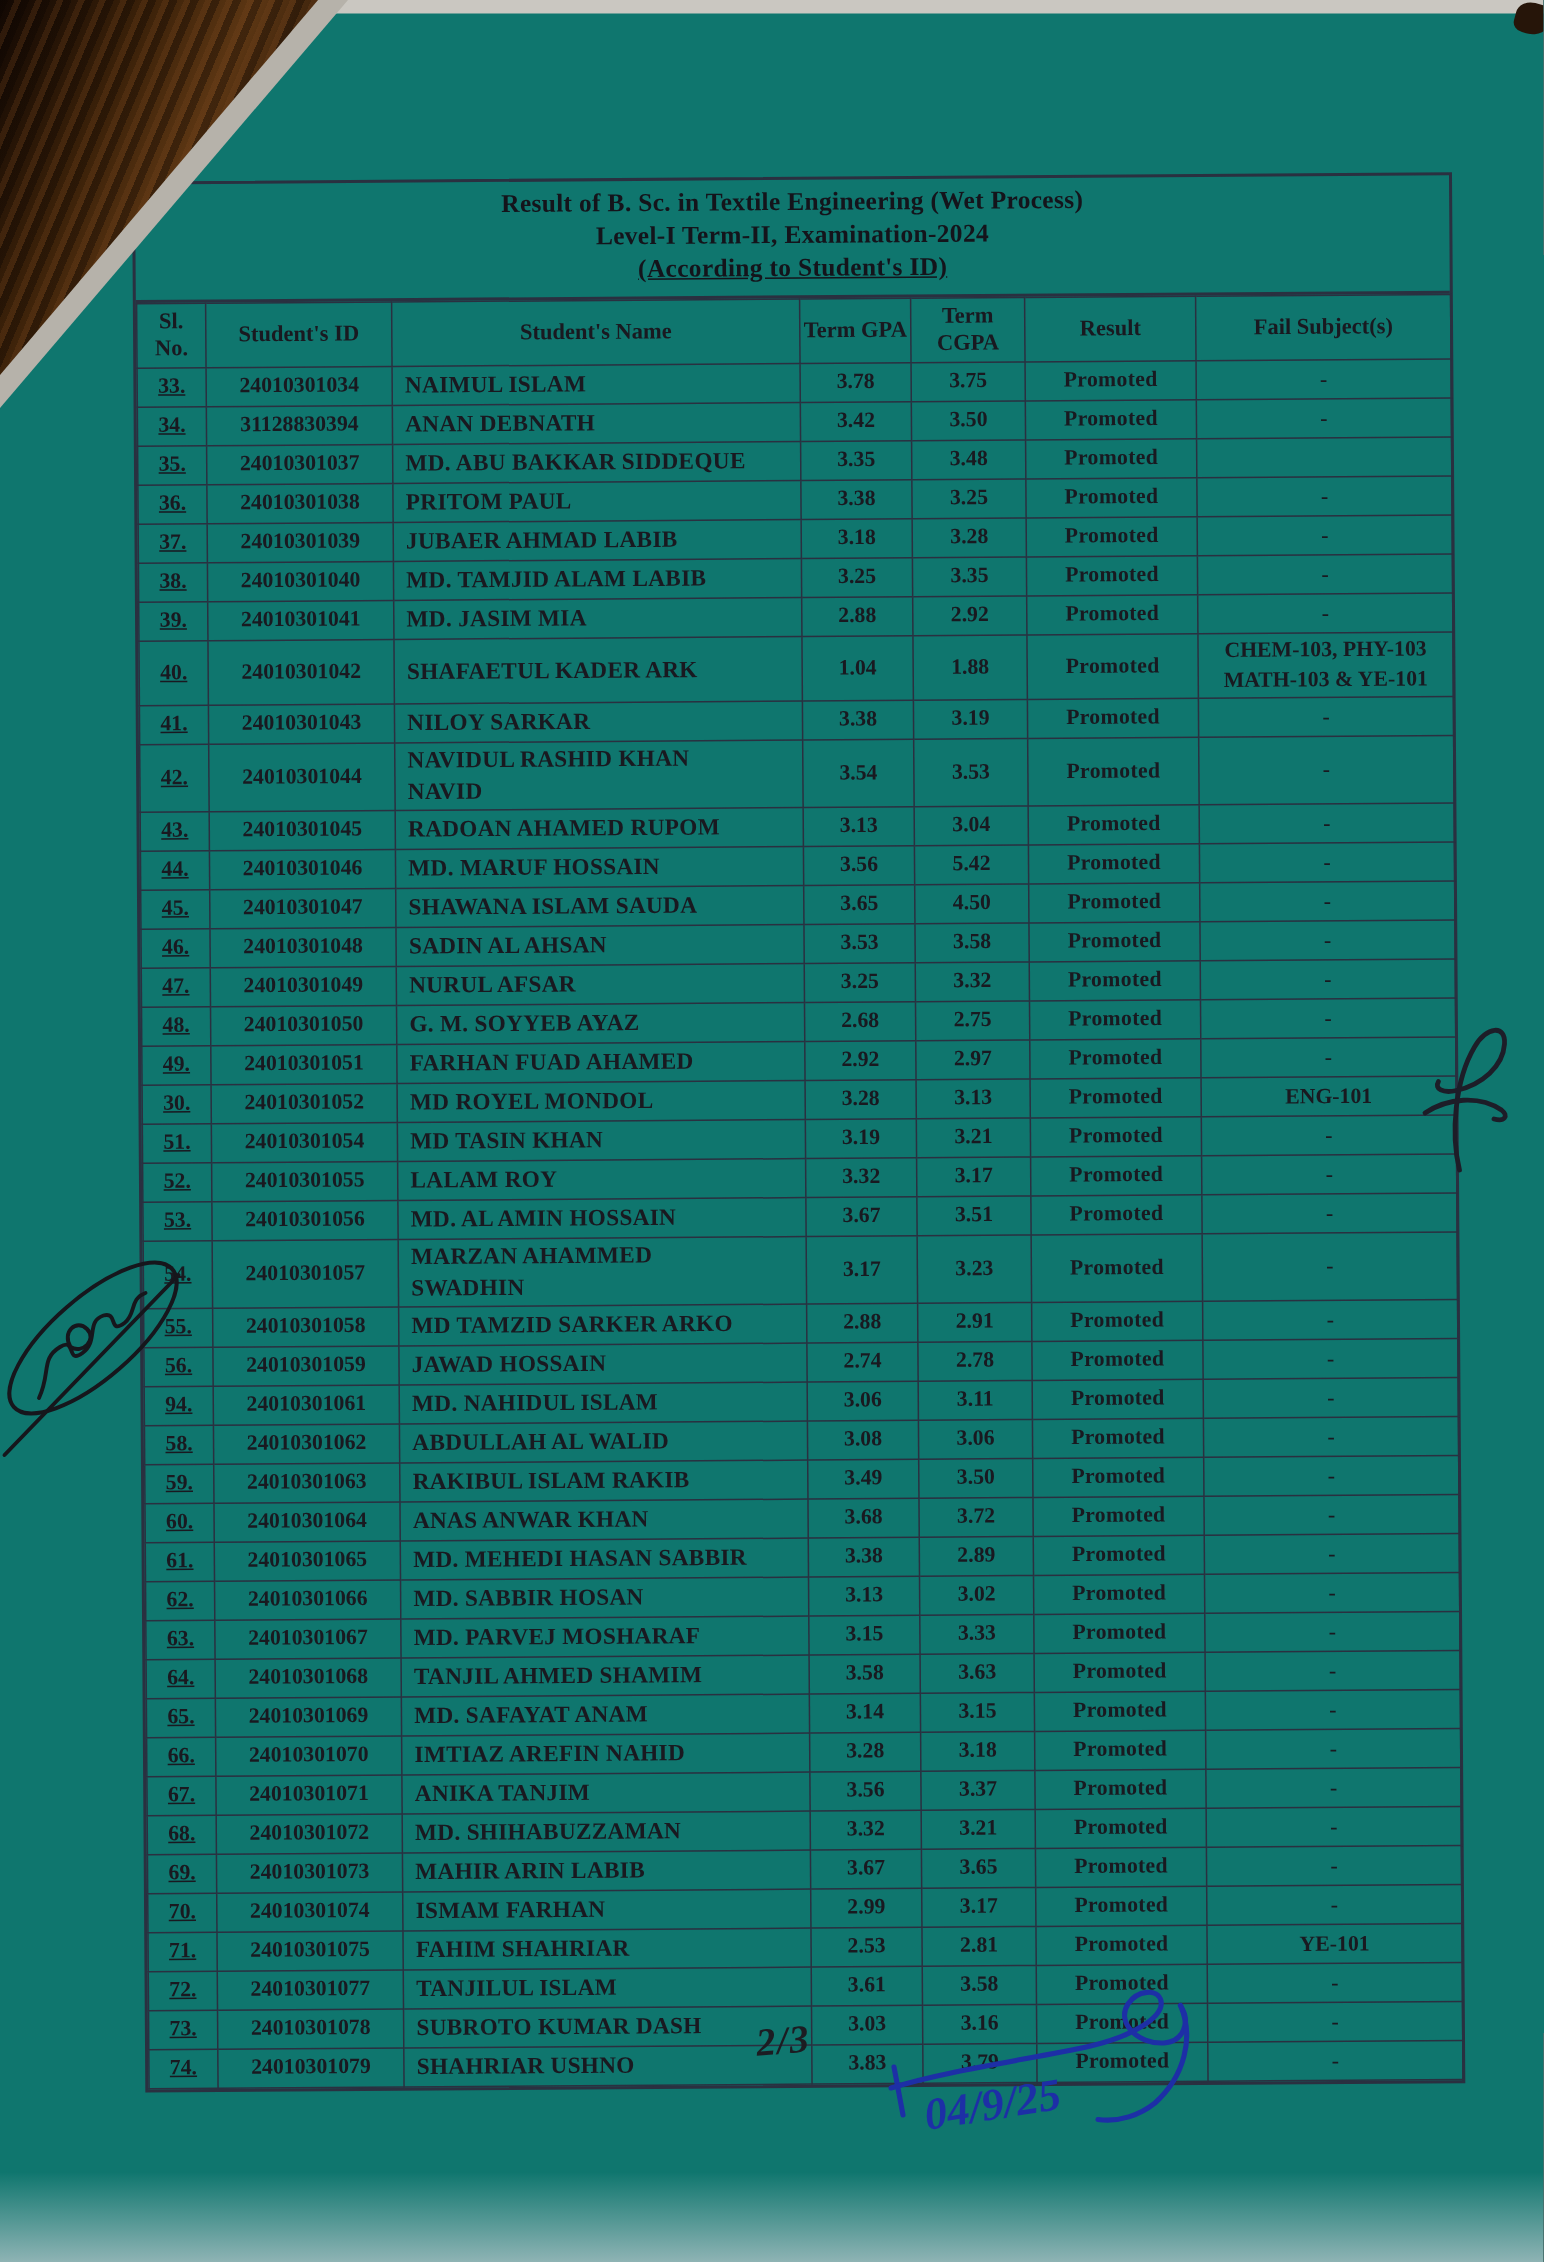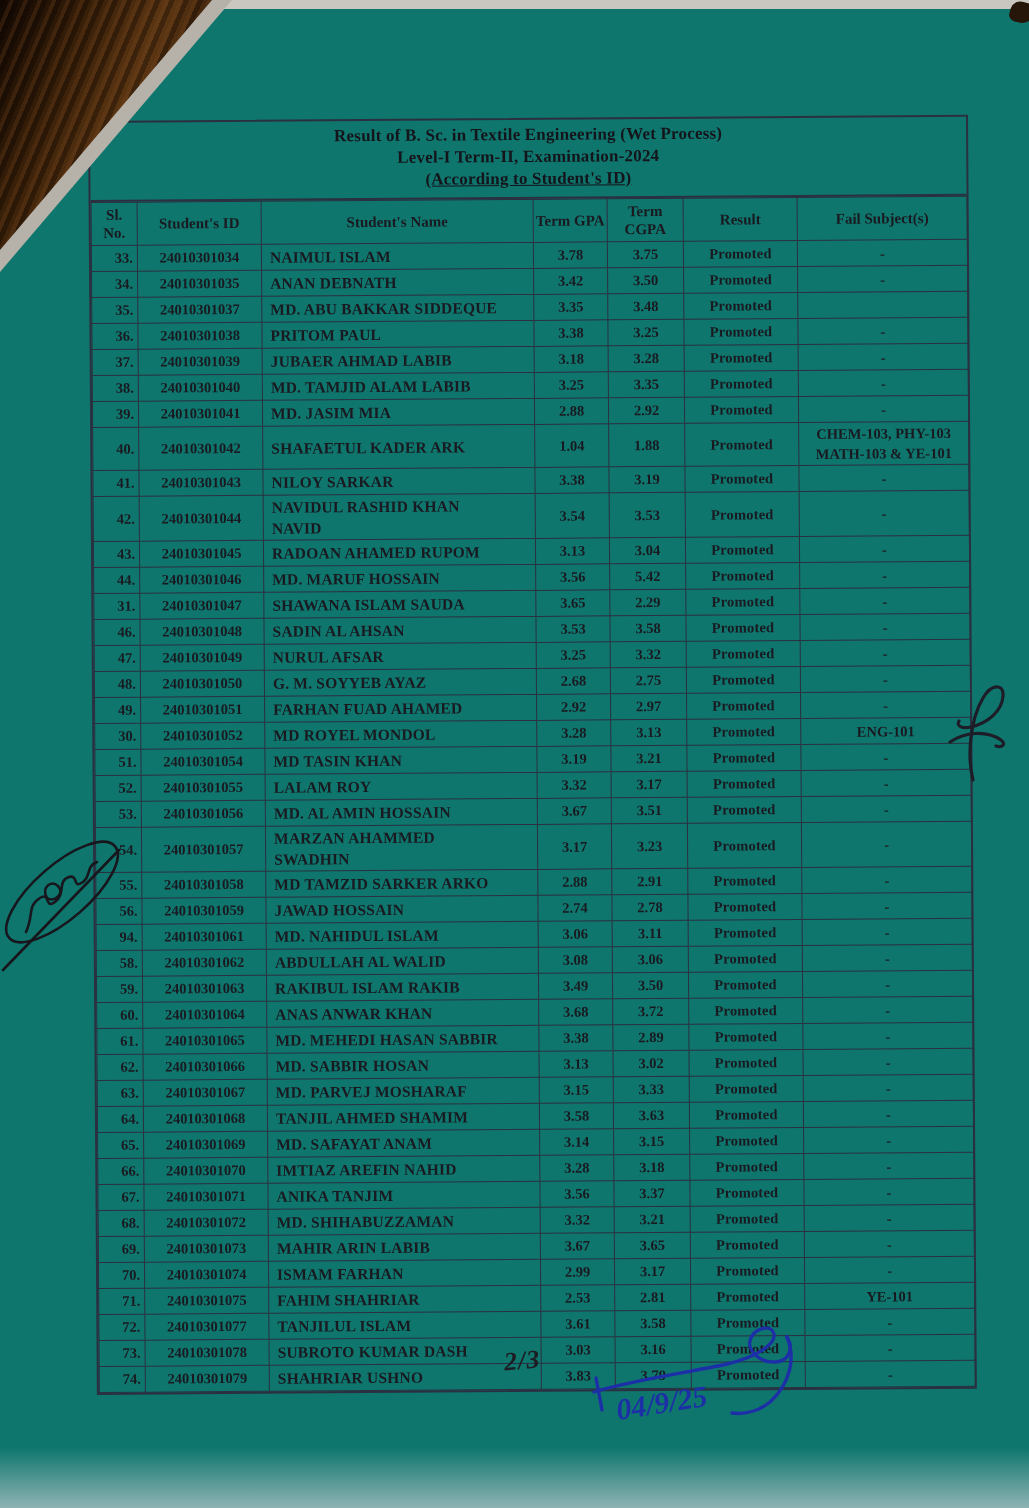--- a/index.html
+++ b/index.html
@@ -30,21 +30,21 @@
   .title-line.u{text-decoration:underline;}
 
   table{width:100%;border-collapse:collapse;table-layout:fixed;}
   col.c-sl{width:46px}col.c-id{width:124px}col.c-name{width:272px}
   col.c-gpa{width:74px}col.c-cgpa{width:76px}col.c-res{width:114px}col.c-fail{width:170px}
   th,td{border:1.6px solid #2a3040;color:#191920;}
   th{font-size:15px;font-weight:bold;line-height:18px;padding:3px 2px;text-align:center;}
   td{font-size:14.5px;font-weight:bold;height:23px;padding:1px 4px;text-align:center;vertical-align:middle;}
   td.cell-student-name{text-align:left;font-size:15.5px;padding-left:8px;letter-spacing:.2px;white-space:pre-line;line-height:21px;}
   td.cell-fail-subjects{white-space:pre-line;line-height:20px;font-size:14.5px;}
-  td.cell-sl{text-align:right;}
+  td.cell-sl{text-align:center;text-decoration:underline;}
   td.cell-result{letter-spacing:.2px;}
 
   .page-number{position:absolute;left:504px;top:1346px;z-index:3;font-size:26px;font-weight:bold;
     font-style:italic;color:#1c1c22;transform:rotate(-5deg);letter-spacing:1px;}
   .sig-blue{position:absolute;left:572px;top:1322px;z-index:3;}
   .sig-blue text{font-family:"Liberation Serif",serif;font-style:italic;font-weight:bold;font-size:30px;}
   .sig-left{position:absolute;left:0px;top:818px;z-index:3;}
   .sig-right{position:absolute;left:943px;top:678px;z-index:3;}
 </style>
 </head>
@@ -87,21 +87,21 @@
             <td class="cell-sl">33.</td>
             <td class="cell-student-id">24010301034</td>
             <td class="cell-student-name">NAIMUL ISLAM</td>
             <td class="cell-term-gpa">3.78</td>
             <td class="cell-term-cgpa">3.75</td>
             <td class="cell-result">Promoted</td>
             <td class="cell-fail-subjects">-</td>
           </tr>
           <tr>
             <td class="cell-sl">34.</td>
-            <td class="cell-student-id">24010301035</td>
+            <td class="cell-student-id">31128830394</td>
             <td class="cell-student-name">ANAN DEBNATH</td>
             <td class="cell-term-gpa">3.42</td>
             <td class="cell-term-cgpa">3.50</td>
             <td class="cell-result">Promoted</td>
             <td class="cell-fail-subjects">-</td>
           </tr>
           <tr>
             <td class="cell-sl">35.</td>
             <td class="cell-student-id">24010301037</td>
             <td class="cell-student-name">MD. ABU BAKKAR SIDDEQUE</td>
@@ -187,25 +187,25 @@
           <tr>
             <td class="cell-sl">44.</td>
             <td class="cell-student-id">24010301046</td>
             <td class="cell-student-name">MD. MARUF HOSSAIN</td>
             <td class="cell-term-gpa">3.56</td>
             <td class="cell-term-cgpa">5.42</td>
             <td class="cell-result">Promoted</td>
             <td class="cell-fail-subjects">-</td>
           </tr>
           <tr>
-            <td class="cell-sl">31.</td>
+            <td class="cell-sl">45.</td>
             <td class="cell-student-id">24010301047</td>
             <td class="cell-student-name">SHAWANA ISLAM SAUDA</td>
             <td class="cell-term-gpa">3.65</td>
-            <td class="cell-term-cgpa">2.29</td>
+            <td class="cell-term-cgpa">4.50</td>
             <td class="cell-result">Promoted</td>
             <td class="cell-fail-subjects">-</td>
           </tr>
           <tr>
             <td class="cell-sl">46.</td>
             <td class="cell-student-id">24010301048</td>
             <td class="cell-student-name">SADIN AL AHSAN</td>
             <td class="cell-term-gpa">3.53</td>
             <td class="cell-term-cgpa">3.58</td>
             <td class="cell-result">Promoted</td>

